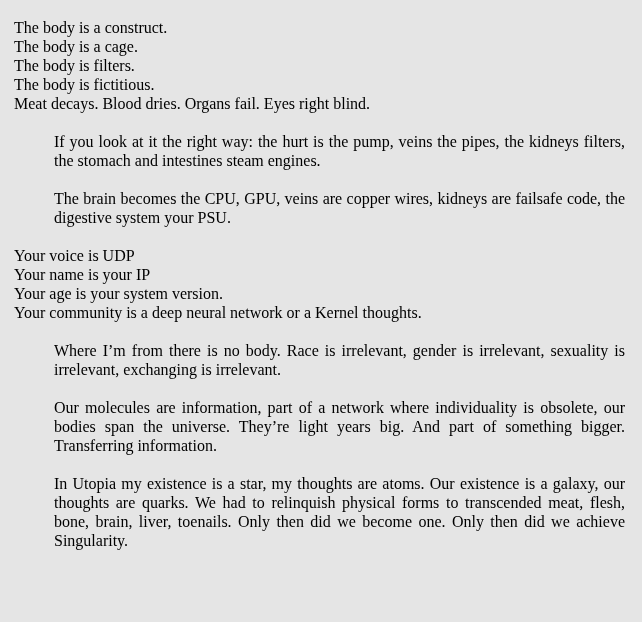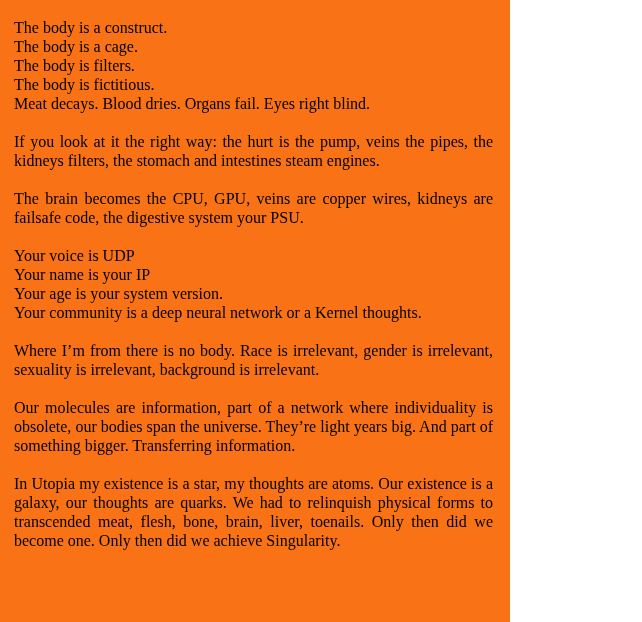--- a/index.html
+++ b/index.html
@@ -7,39 +7,40 @@
     padding: 0;
     background: #ffffff;
   }
   body {
     width: 642px;
     height: 622px;
     overflow: hidden;
   }
   .editor {
     box-sizing: border-box;
-    width: 510px;
+    width: 642px;
     height: 622px;
     padding: 18px 17px 10px 14px;
     font-family: "Liberation Serif", "DejaVu Serif", serif;
     font-size: 16px;
     line-height: 19px;
     color: #000000;
-    background: #f97316;
+    background: #e5e5e5;
     cursor: text;
   }
   .para {
     margin: 0 0 19px 0;
     position: relative;
   }
   .para:last-child {
     margin-bottom: 0;
   }
   .para.wrapped {
     text-align: justify;
+    margin-left: 40px;
   }
   .line {
     white-space: pre-wrap;
   }
   .caret {
     position: absolute;
     left: -2px;
     top: 0px;
     width: 1px;
     height: 18px;
@@ -63,20 +64,20 @@
 
   <div class="para wrapped">The brain becomes the CPU, GPU, veins are copper wires, kidneys are failsafe code, the digestive system your PSU.</div>
 
   <div class="para stanza">
     <div class="line">Your voice is UDP</div>
     <div class="line">Your name is your IP</div>
     <div class="line">Your age is your system version.</div>
     <div class="line">Your community is a deep neural network or a Kernel thoughts.</div>
   </div>
 
-  <div class="para wrapped">Where I’m from there is no body. Race is irrelevant, gender is irrelevant, sexuality is irrelevant, background is irrelevant.</div>
+  <div class="para wrapped">Where I’m from there is no body. Race is irrelevant, gender is irrelevant, sexuality is irrelevant, exchanging is irrelevant.</div>
 
 
   <div class="para wrapped">Our molecules are information, part of a network where individuality is obsolete, our bodies span the universe. They’re light years big. And part of something bigger. Transferring information.</div>
 
   <div class="para wrapped">In Utopia my existence is a star, my thoughts are atoms. Our existence is a galaxy, our thoughts are quarks. We had to relinquish physical forms to transcended meat, flesh, bone, brain, liver, toenails. Only then did we become one. Only then did we achieve Singularity.</div>
 
 </div>
 
 </body></html>

